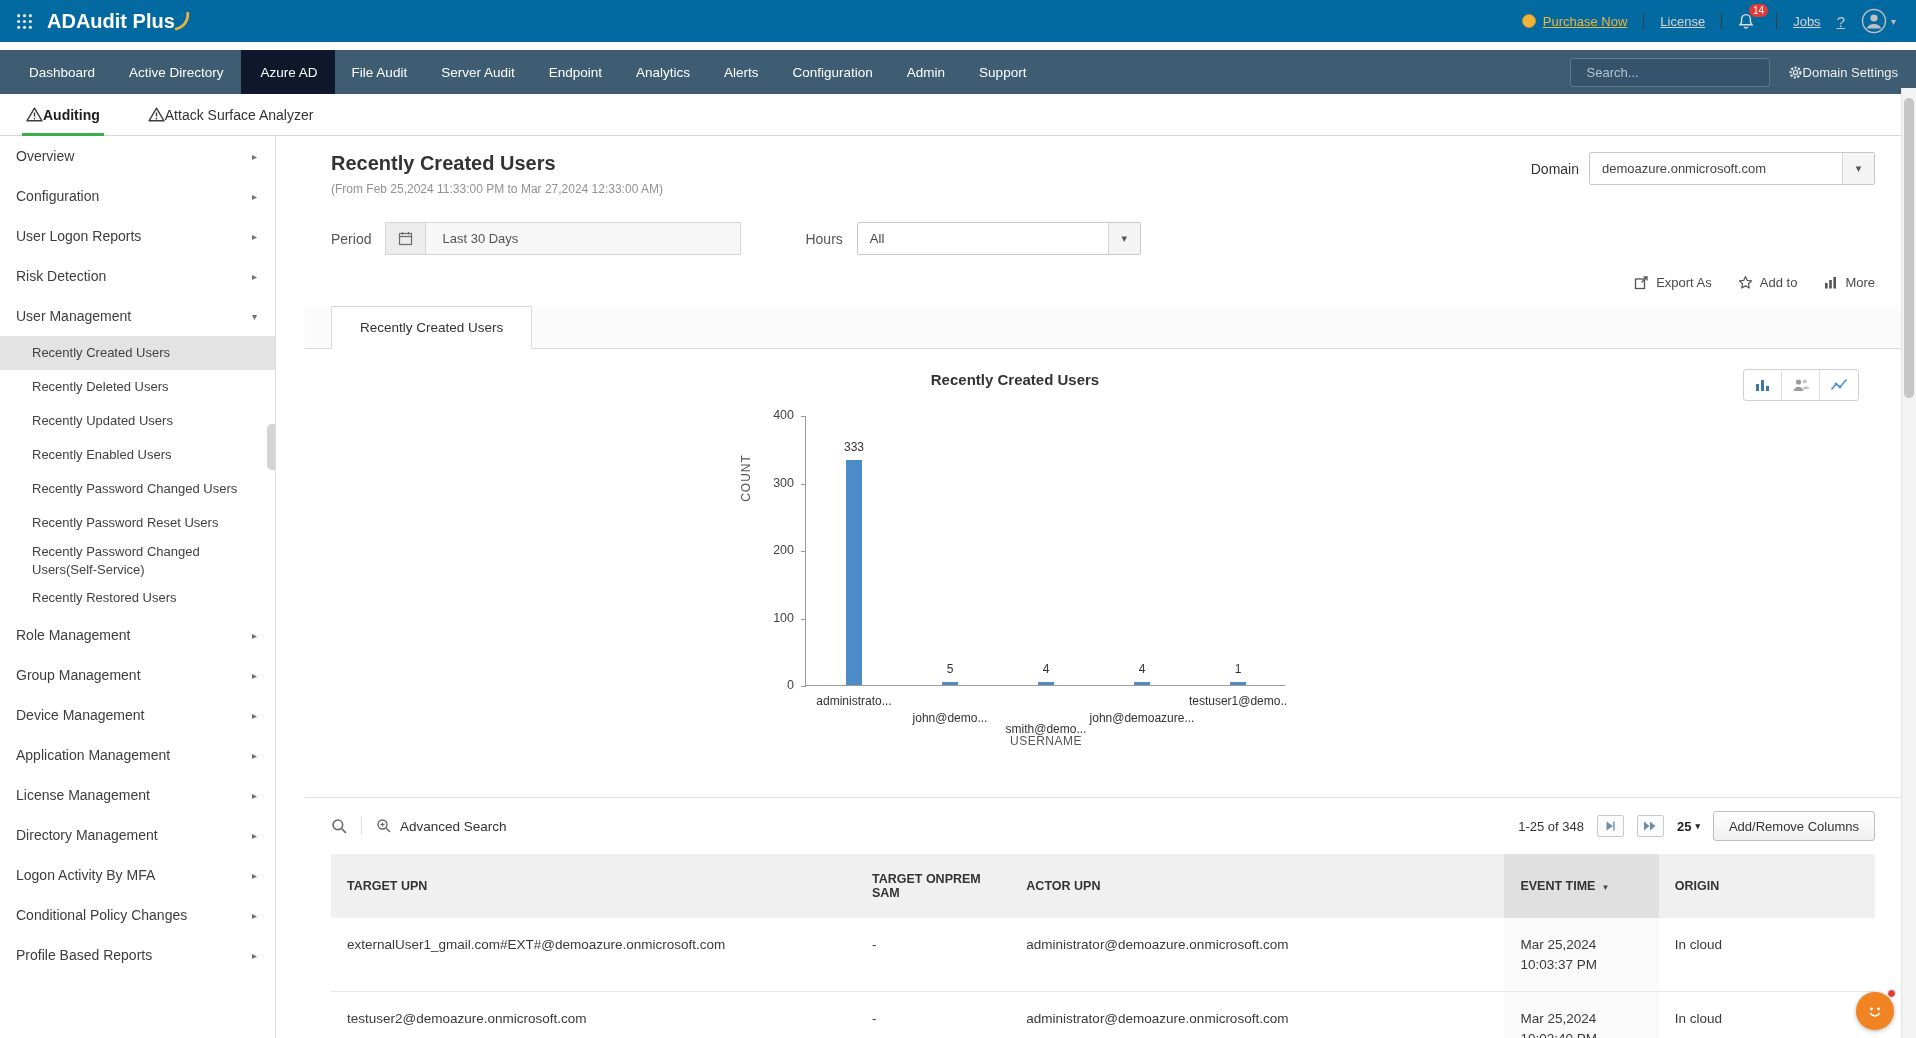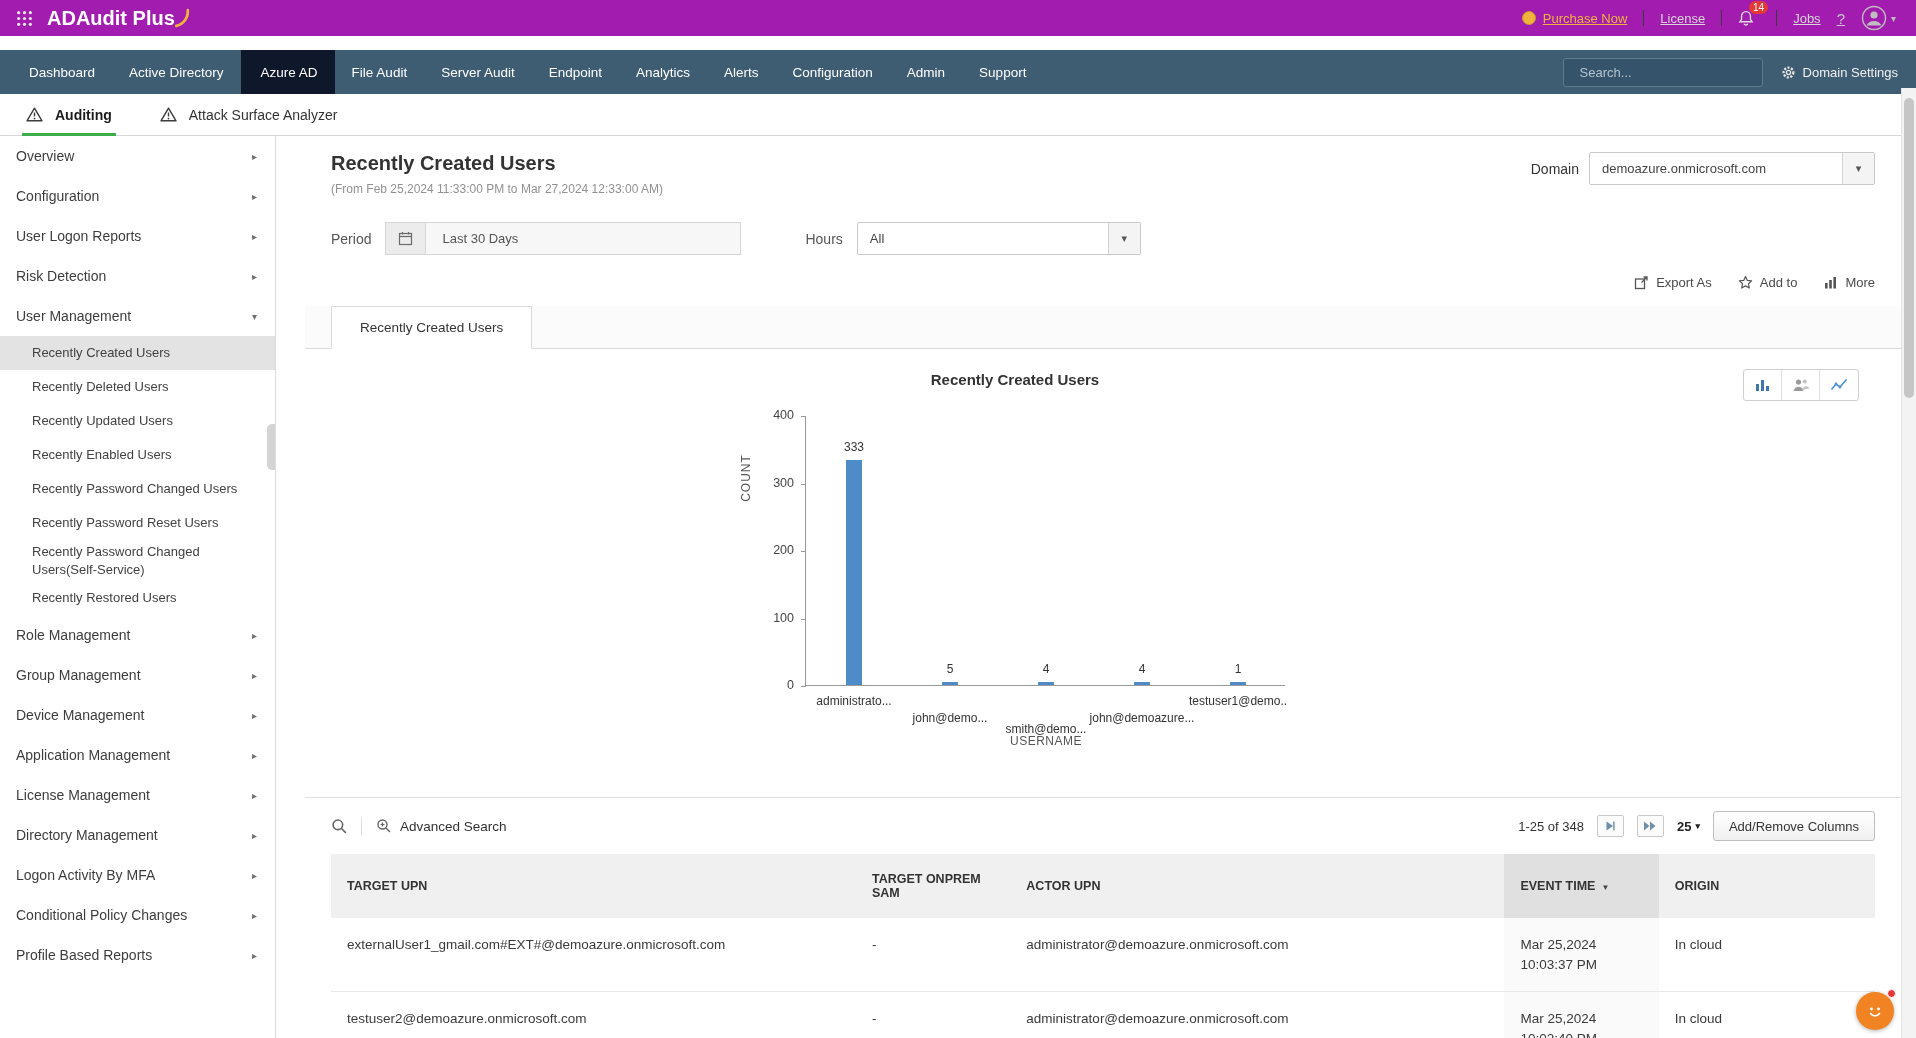--- a/index.html
+++ b/index.html
@@ -1,20 +1,20 @@
 <!DOCTYPE html>
 <html><head>
 <meta charset="utf-8">
 <style>
   * { margin:0; padding:0; box-sizing:border-box; }
   html,body { width:1916px; height:1038px; overflow:hidden; background:#fff;
               font-family:"Liberation Sans", sans-serif; }
 
   
-  .topbar { position:absolute; top:0; left:0; right:0; height:36px; background:#a21caf;
+  .topbar { position:absolute; top:0; left:0; right:0; height:42px; background:#0369a1;
             display:flex; align-items:center; justify-content:space-between; padding:0 20px 0 16px; }
   .tb-left { display:flex; align-items:center; gap:14px; }
   .apps-btn { display:flex; cursor:pointer; }
   .logo { display:flex; align-items:flex-start; color:#fff; font-size:20px; font-weight:bold; cursor:pointer; }
   .tb-right { display:flex; align-items:center; gap:16px; color:#d6d6d6; font-size:13px; }
   .hdr-item { display:flex; align-items:center; gap:7px; cursor:pointer; white-space:nowrap;text-decoration:underline; }
   .hdr-item.gold { color:#f0b43c; }
   .coin { width:14px; height:14px; border-radius:50%; background:#f0b43c; border:1px solid #c9952d; display:inline-block; }
   .hdr-sep { width:1px; height:16px; background:#3c3c3c; }
   .bell-wrap { position:relative; display:flex; cursor:pointer; padding-right:6px; }
@@ -29,26 +29,26 @@
              display:flex; align-items:stretch; }
   .nav-tabs { display:flex; align-items:stretch; padding-left:12px; }
   .nav-tab { display:flex; align-items:center; padding:0 17px; color:#fff; font-size:13.5px; cursor:pointer; white-space:nowrap; }
   .nav-tab.active { background:#0f172a;padding-left:20px; }
   .nav-right { margin-left:auto; display:flex; align-items:center; gap:18px; padding-right:18px; }
   .searchbox { display:flex; align-items:center; gap:7px; width:200px; height:29px; padding:0 9px;
                border:1px solid #5f7a8c; border-radius:3px; background:#35536a; }
   .searchbox input { flex:1; background:transparent; border:none; outline:none; color:#e6edf1; font-size:13px;
                      font-family:"Liberation Sans", sans-serif; }
   .searchbox input::placeholder { color:#b3c4ce; }
-  .domain-settings { display:flex; align-items:center; gap:7px; color:#f0f0f0; font-size:13px; cursor:pointer; white-space:nowrap; }
+  .domain-settings { display:flex; align-items:center; color:#f0f0f0; font-size:13px; cursor:pointer; white-space:nowrap; }
 
   
   .subnav { position:absolute; top:94px; left:0; right:0; height:42px; background:#fff;
             border-bottom:1px solid #d6d6d6; display:flex; align-items:center; gap:40px; padding-left:22px; }
-  .subnav-item { position:relative; height:42px; display:flex; align-items:center; gap:12px;
+  .subnav-item { position:relative; height:42px; display:flex; align-items:center; gap:0;
                  font-size:14px; color:#333; cursor:pointer; padding:0 4px; }
   .subnav-item.active { font-weight:bold; color:#1d1d1d; }
   .green-underline { position:absolute; left:0; right:0; bottom:0; height:3px; background:#3bad4a; }
 
   
   .sidebar { position:absolute; left:0; top:136px; bottom:0; width:276px; background:#fff;
              border-right:1px solid #dcdcdc; overflow:hidden; }
   .sb-item { height:40px; display:flex; align-items:center; justify-content:space-between;
              padding:0 18px 0 16px; font-size:14px; color:#3d3d3d; cursor:pointer; }
   .sb-caret { font-size:10px; color:#707070; }

